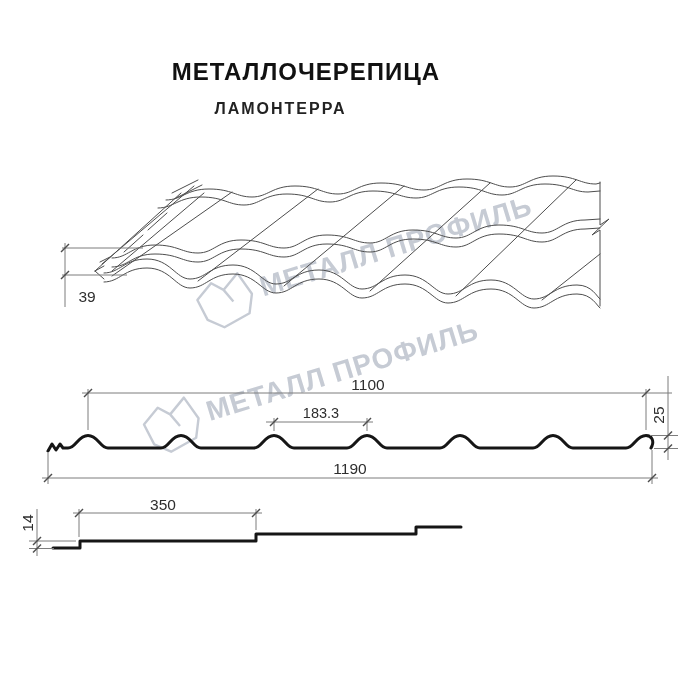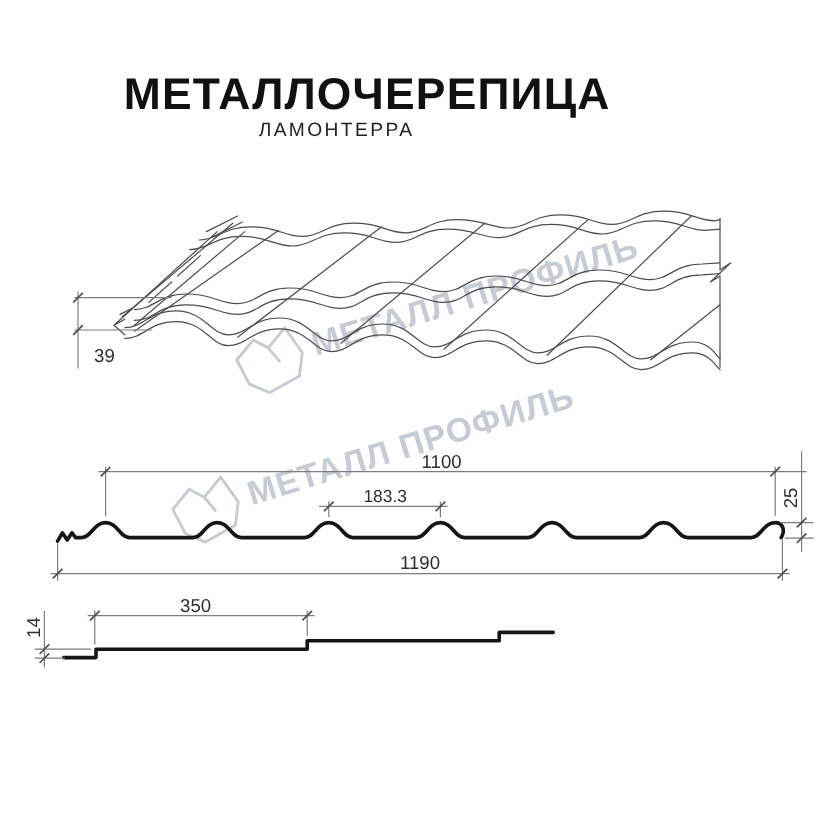--- a/index.html
+++ b/index.html
@@ -1,21 +1,21 @@
 <!DOCTYPE html>
 <html><head>
 <meta charset="utf-8">
 <style>
   html,body{margin:0;padding:0;background:#fff;}
   .canvas{position:relative;width:700px;height:700px;background:#ffffff;overflow:hidden;
           font-family:"Liberation Sans", sans-serif;}
   .title{position:absolute;top:58px;left:0;width:612px;text-align:center;
-         font-size:37px;font-weight:bold;letter-spacing:1px;color:#111;}
+         font-size:24px;font-weight:bold;letter-spacing:1px;color:#111;}
   .subtitle{position:absolute;top:100px;left:0;width:561px;text-align:center;
-         font-size:16px;font-weight:normal;letter-spacing:2px;color:#222;}
+         font-size:16px;font-weight:bold;letter-spacing:2px;color:#222;}
   svg.drawing{position:absolute;top:0;left:0;}
   .ln{stroke:#4d4d4d;stroke-width:1;fill:none;stroke-linecap:round;stroke-linejoin:round;}
   .thick{stroke:#161616;stroke-width:3;fill:none;stroke-linecap:round;stroke-linejoin:round;}
   .dim{stroke:#7d7d7d;stroke-width:1;fill:none;}
   .tick{stroke:#4d4d4d;stroke-width:1.4;}
   .dimtxt{fill:#2e2e2e;font-size:15.5px;font-family:"Liberation Sans",sans-serif;}
   .dimtxt.small{font-size:14.5px;}
   .wm{fill:#c6cbd4;font-size:28px;font-weight:bold;letter-spacing:1px;
       font-family:"Liberation Sans",sans-serif;}
   .wmlogo{stroke:#c6cbd4;stroke-width:2.4;fill:none;stroke-linejoin:round;}

